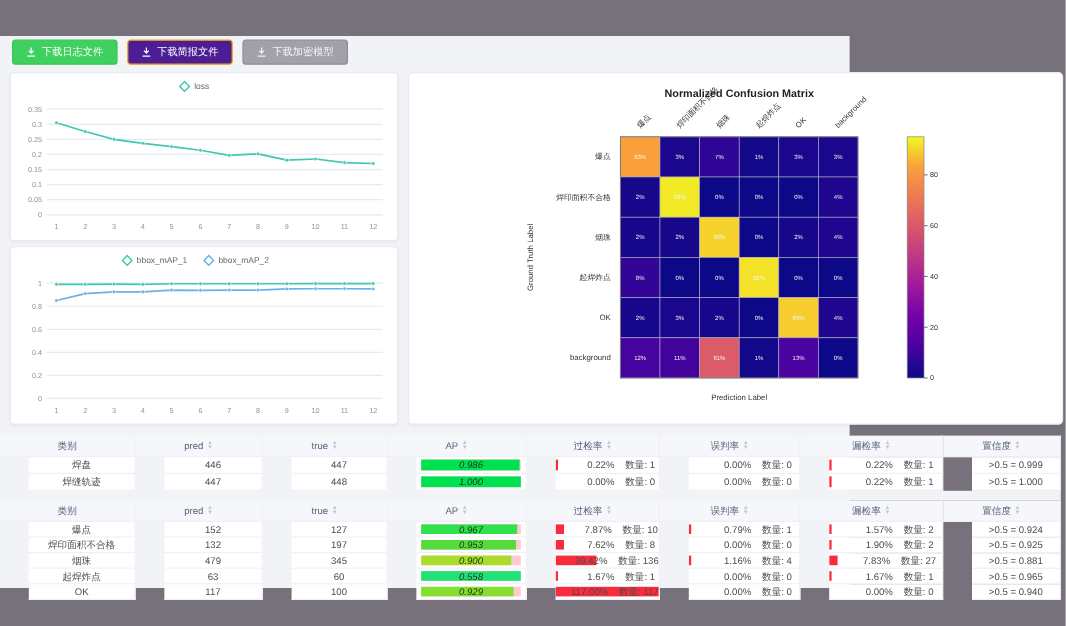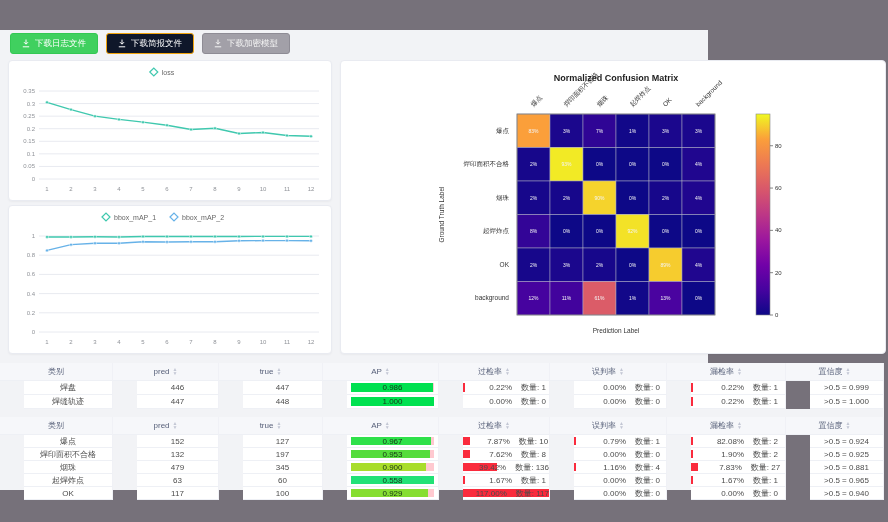--- a/index.html
+++ b/index.html
@@ -20,40 +20,40 @@
   .trow>div{display:flex;align-items:center;justify-content:center;font-size:8px;color:#4c4c4c;
             border-right:1px solid #f0f1f6;border-bottom:1px solid #eef0f5;background:#fff;
             position:relative;overflow:hidden;white-space:nowrap;}
   .trow.thead>div{background:#f6f7fa;color:#58617a;height:17px;gap:3px;}
   .trow.body-row>div{height:13px;margin-left:24px;}
   #tbl2 .trow.body-row>div{height:12px;}
   .sorter{display:inline-flex;flex-direction:column;font-size:5px;line-height:3.6px;color:#c3c7d4;}
   .gap{height:8px;background:#f2f3f6;}
   .aptrack{position:absolute;left:4px;right:4px;top:2px;bottom:2px;background:#ffc9d0;}
   .apfill{position:absolute;left:0;top:0;bottom:0;}
-  .apval{position:relative;z-index:2;font-size:8px;color:#173317;}
+  .apval{position:relative;z-index:2;font-size:8px;color:#173317;font-style:italic;}
   .ratebar{position:absolute;left:0;top:2px;bottom:2px;background:#fa2b3d;}
   .pct{position:relative;z-index:2;display:inline-block;width:46px;text-align:right;}
   .cnt{position:relative;z-index:2;margin-left:9px;}
   svg text{font-family:"Liberation Sans",sans-serif;}
 </style>
 </head>
 <body>
 
 <div class="content">
   <div class="toolbar">
     <button class="btn" style="background: rgb(64, 208, 95); color: rgb(255, 255, 255); border-color: rgb(52, 200, 83);">
       <span class="dl">
         <svg width="8" height="9" viewBox="0 0 8 9">
             <path d="M4 0.5 V5 M2 3.2 L4 5.2 L6 3.2 M0.8 7.8 H7.2" stroke="currentColor" stroke-width="1" fill="none"></path>
           </svg>
       </span>
       <span>下载日志文件</span>
     </button>
-    <button class="btn" style="background: #0f172a; color: rgb(255, 255, 255); border-color: rgb(240, 164, 14);">
+    <button class="btn" style="background: #4c1d95; color: rgb(255, 255, 255); border-color: rgb(240, 164, 14);">
       <span class="dl">
         <svg width="8" height="9" viewBox="0 0 8 9">
             <path d="M4 0.5 V5 M2 3.2 L4 5.2 L6 3.2 M0.8 7.8 H7.2" stroke="currentColor" stroke-width="1" fill="none"></path>
           </svg>
       </span>
       <span>下载简报文件</span>
     </button>
     <button class="btn" style="background: rgb(162, 160, 168); color: rgb(244, 244, 244); border-color: rgb(142, 140, 149); text-align: right;">
       <span class="dl">
         <svg width="8" height="9" viewBox="0 0 8 9">
@@ -471,21 +471,21 @@
             <span class="pct">7.87%</span>
             <span class="cnt">数量: 10</span>
           </div>
           <div>
             <div class="ratebar" style="width: 2px; right: auto;"></div>
             <span class="pct">0.79%</span>
             <span class="cnt">数量: 1</span>
           </div>
           <div>
             <div class="ratebar" style="width: 2px; right: auto;"></div>
-            <span class="pct">82.08%</span>
+            <span class="pct">1.57%</span>
             <span class="cnt">数量: 2</span>
           </div>
           <div>&gt;0.5 = 0.924</div>
         </div>
         <div class="trow body-row">
           <div>焊印面积不合格</div>
           <div>132</div>
           <div>197</div>
           <div>
             <div class="aptrack">

